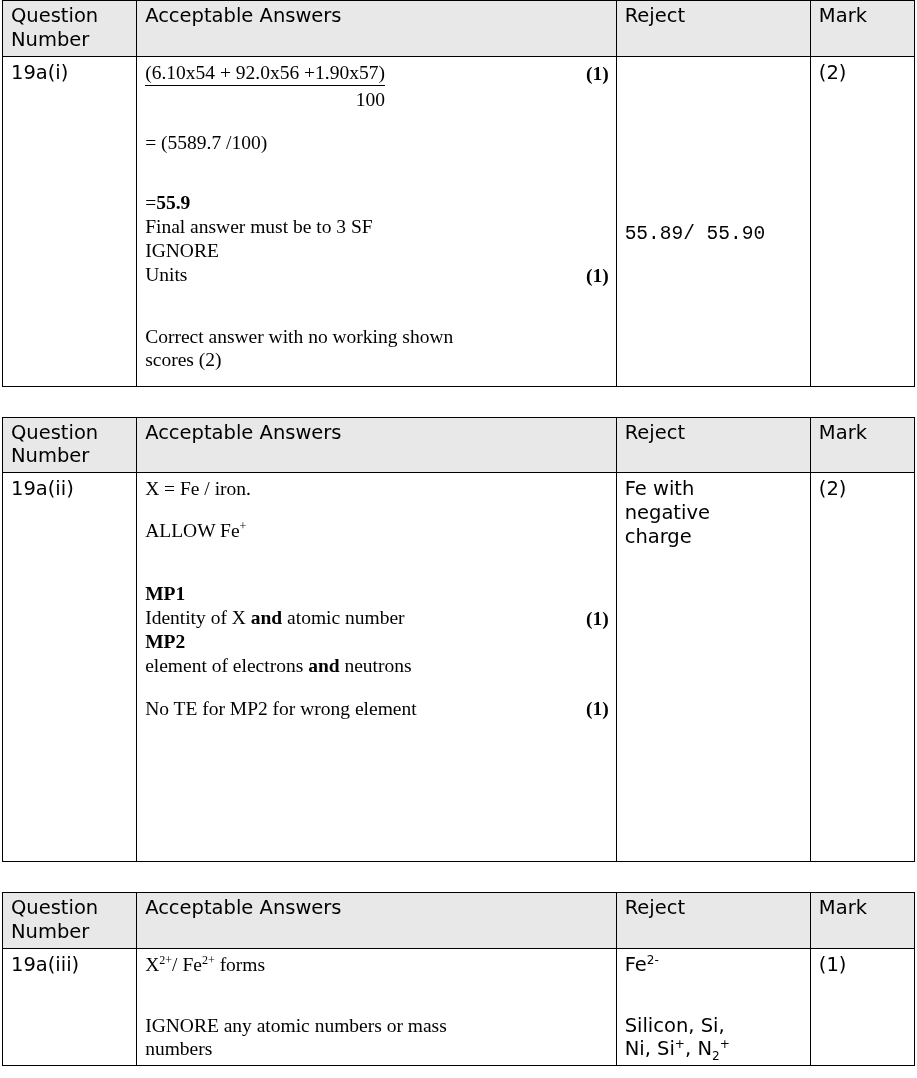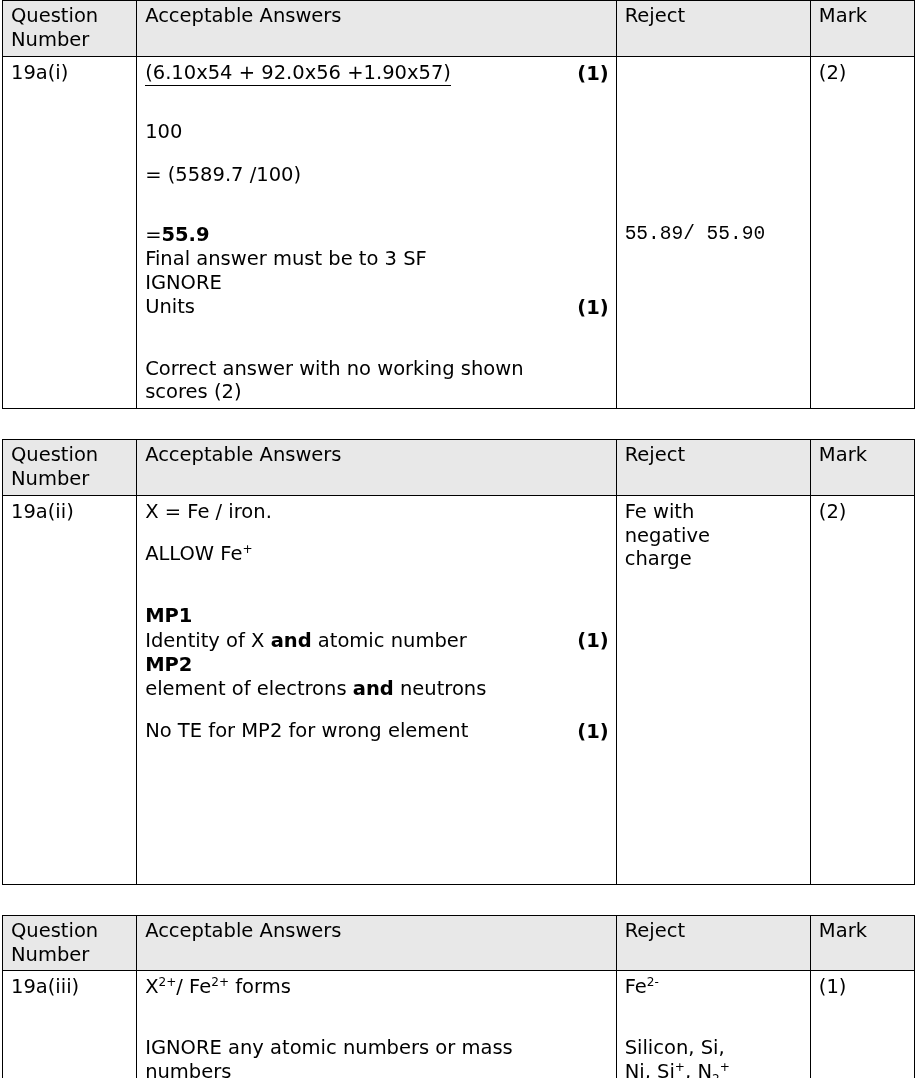--- a/index.html
+++ b/index.html
@@ -49,43 +49,42 @@
   .col-r  { width: 194px; }
   .col-m  { width: 104px; }
 
   .qnum { font-weight: bold; margin-left: 16px; }
   .mark-cell { text-align: center; font-weight: bold; padding-top: 4px; }
 
   .spacer-1 { height: 30px; }
   .spacer-2 { height: 30px; }
 
   
-  .ans { position: relative; }
+  .ans { position: relative; font-family: Liberation Serif, serif; }
   .ln { display: block; white-space: pre-wrap; }
   .blank { display: block; height: 0.95em; }
   b, strong { font-weight: bold; }
 
   
   .frac-row {
     display: flex;
     align-items: flex-start;
     justify-content: space-between;
   }
   .frac { display: inline-block; }
   .frac .numer {
     display: block;
     border-bottom: 1.6px solid #000;
     padding-bottom: 1px;
     white-space: pre;
   }
   .frac .denom {
     display: block;
-    text-align: left;
+    text-align: right;
     padding-top: 2px;
-    margin-top: 32px;
   }
   .mk {
     font-weight: bold;
     white-space: nowrap;
     padding-left: 18px;
     padding-top: 1px;
   }
   .row-justify {
     display: flex;
     justify-content: space-between;

